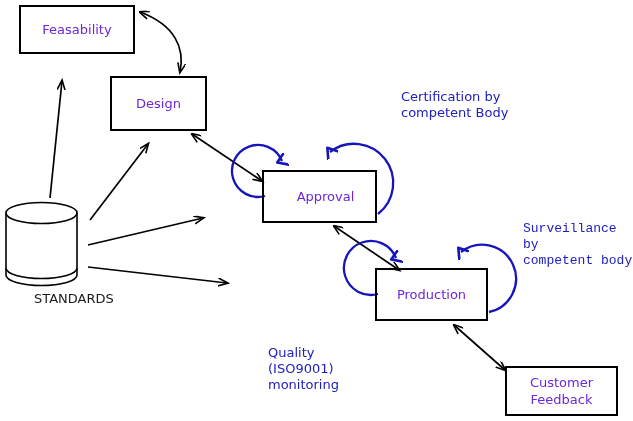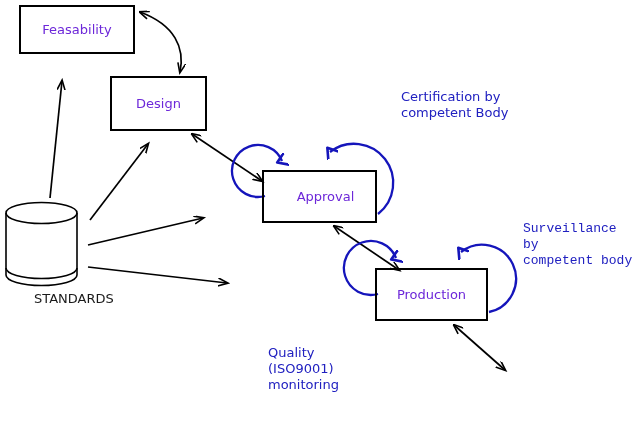--- a/index.html
+++ b/index.html
@@ -117,20 +117,24 @@
   </div>
 
   <div class="node-box" style="left:262px; top:170px; width:115px; height:53px;padding-left:12px;">
     <span class="node-label">Approval</span>
   </div>
 
   <div class="node-box" style="left:375px; top:268px; width:113px; height:53px;">
     <span class="node-label">Production</span>
   </div>
 
+  <div class="node-box" style="left:505px; top:366px; width:113px; height:50px;">
+    <span class="node-label">Customer
+Feedback</span>
+  </div>
 
   <div class="store-label" style="left:2px; top:291px;">STANDARDS</div>
 
 
   <div class="annotation" style="left:357px; top:89px;margin-left:44px;">Certification by
 competent Body</div>
 
   <div class="annotation" style="left:523px; top:221px;font-family:Liberation Mono, monospace;">Surveillance by
 competent body</div>
 

